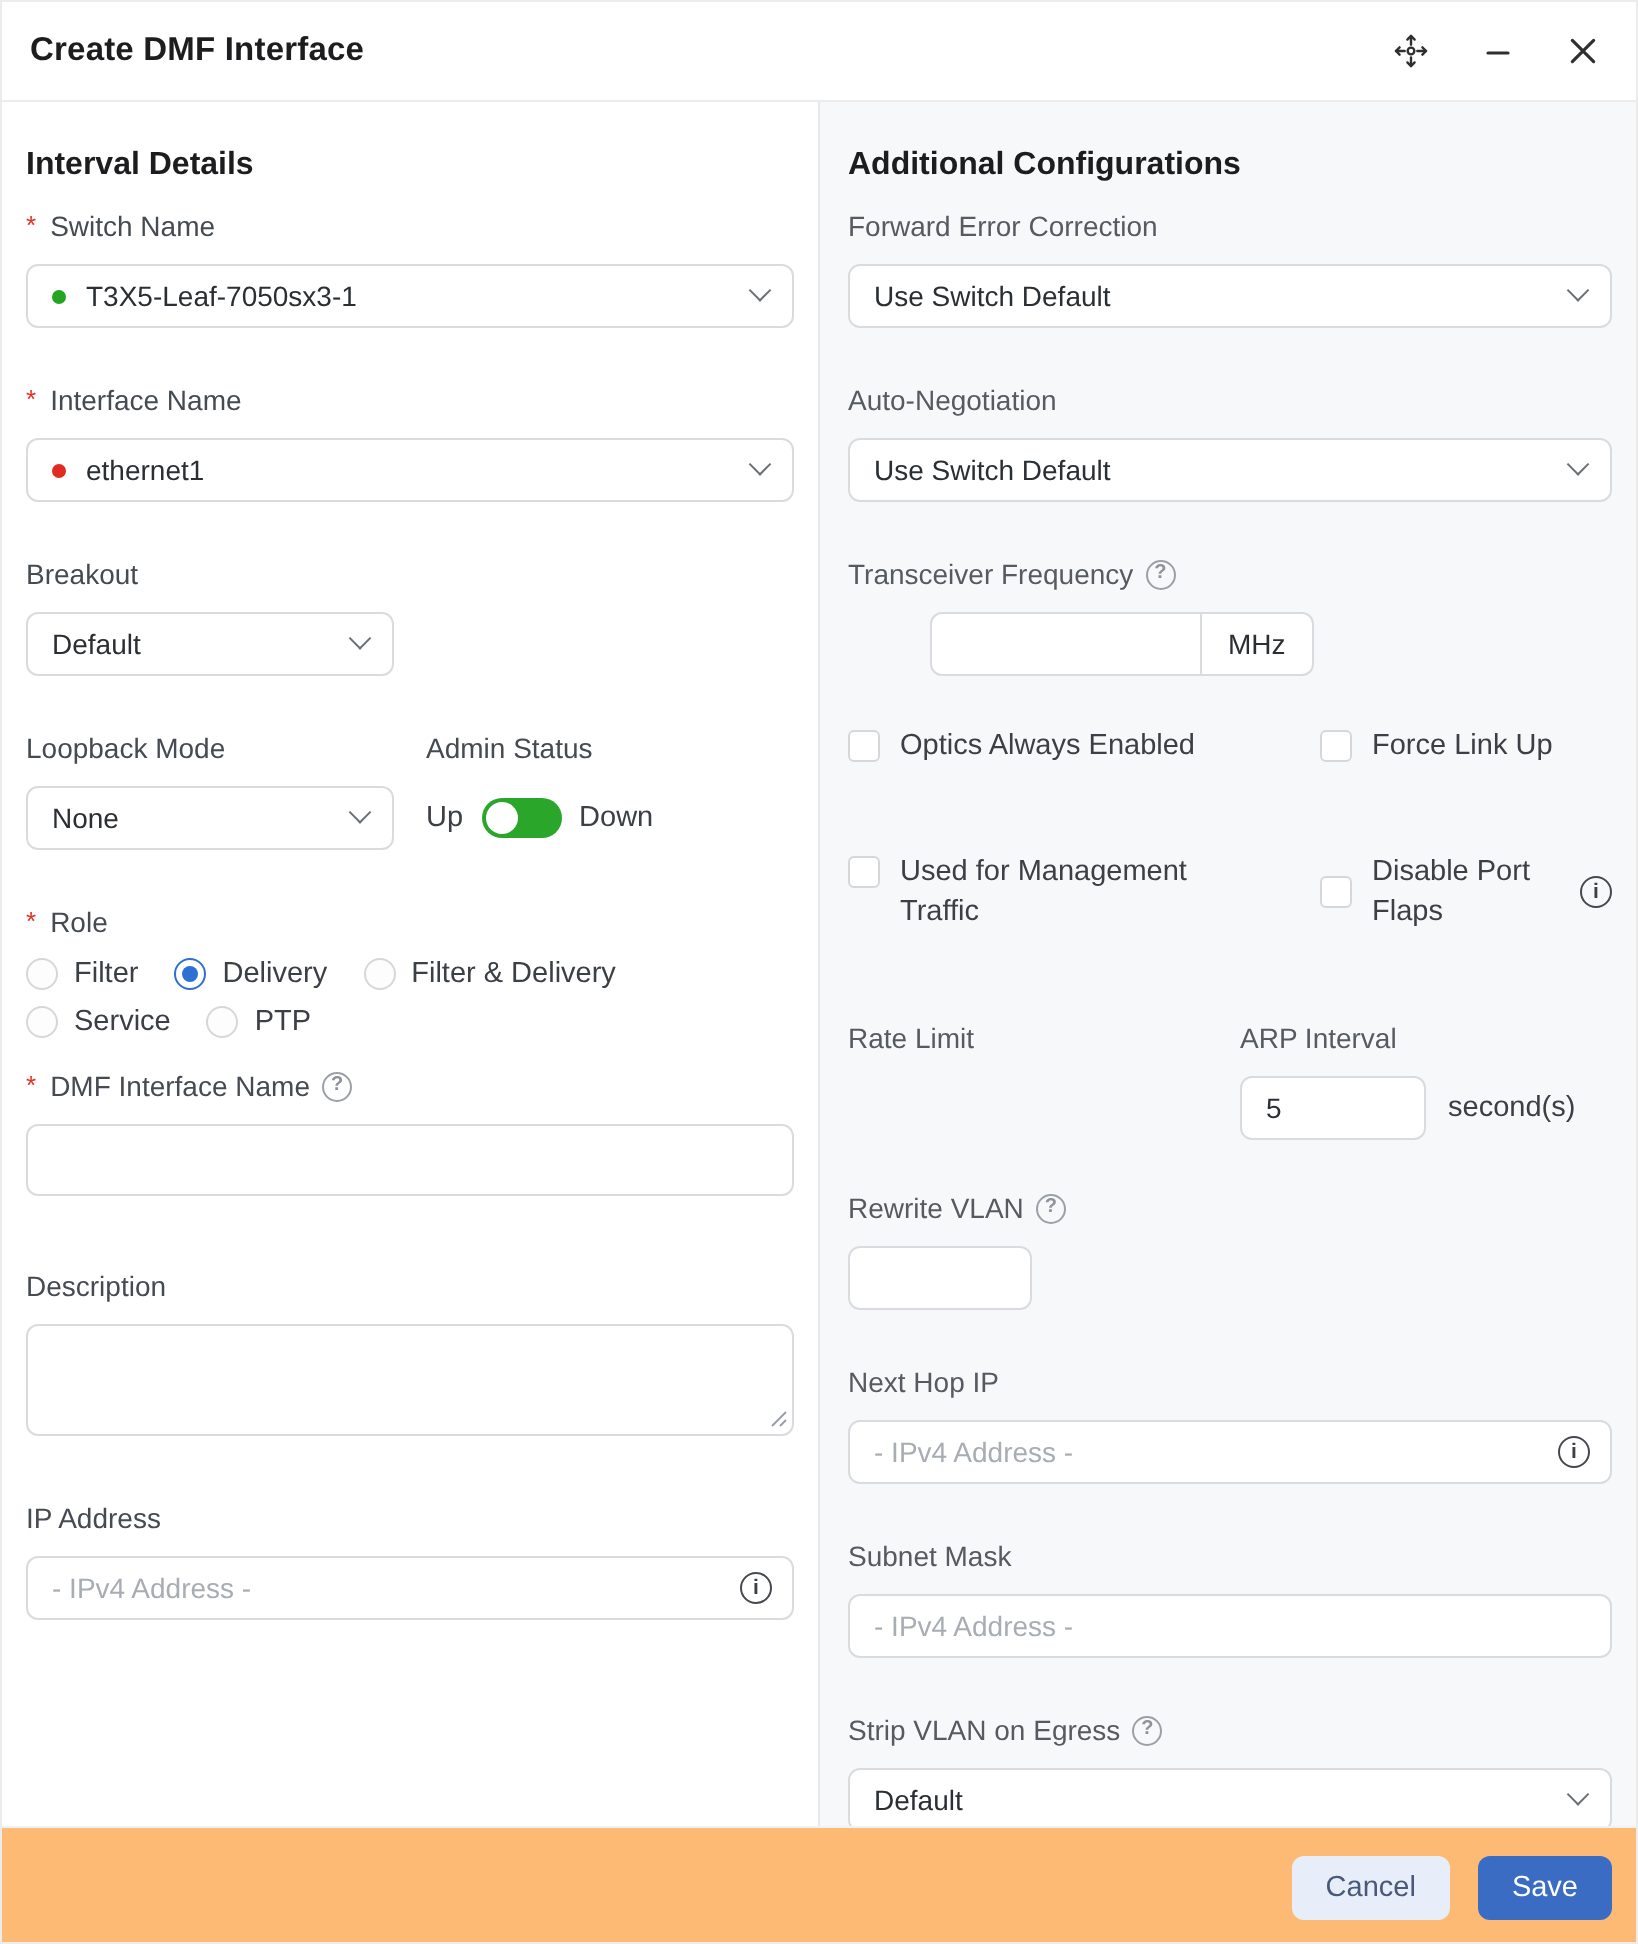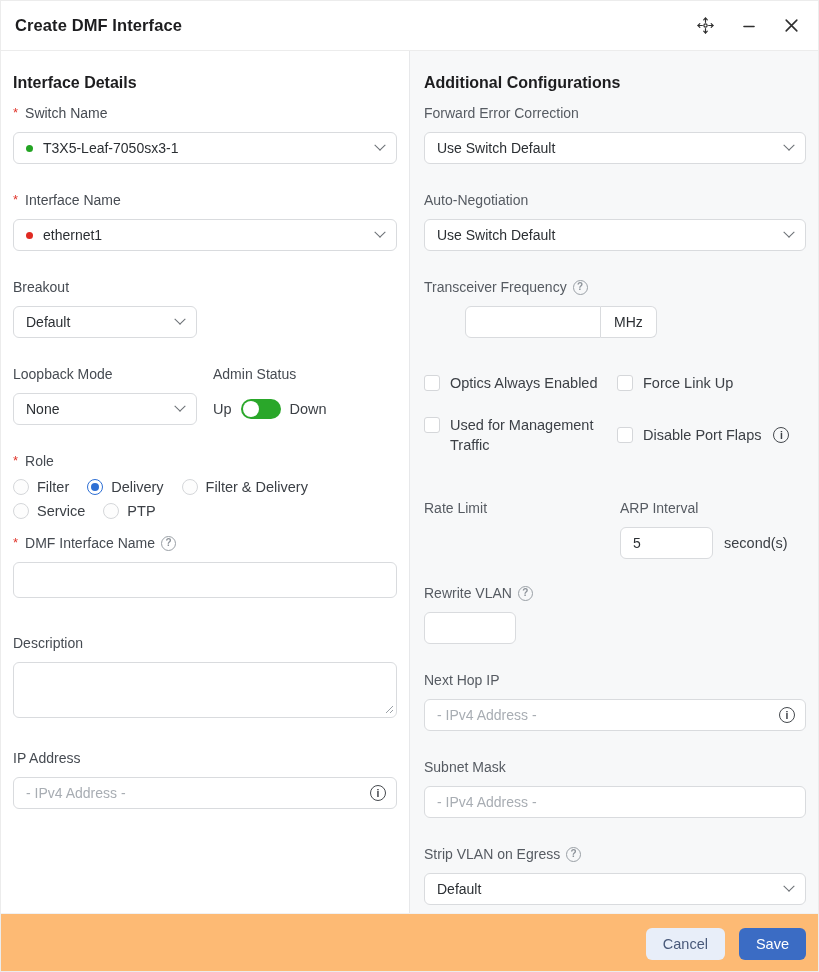--- a/index.html
+++ b/index.html
@@ -42,21 +42,21 @@
   .txt-tall { height:36px; }
   .input-wrap { position:relative; }
   .input-wrap .i-ico { position:absolute; right:11px; top:50%; transform:translateY(-50%); }
 
   textarea.area { width:100%; height:56px; background:#fff; border:1px solid #d9dbde; border-radius:6px; padding:7px 12px; font-size:14px; resize:none; font-family:"Liberation Sans",sans-serif; outline:none; }
   .area-wrap { position:relative; }
   .grip { position:absolute; right:3px; bottom:4px; pointer-events:none; }
 
   
   .two { display:grid; grid-template-columns:184px 184px; column-gap:16px; }
-  .cb-grid { margin-top:35px; display:grid; grid-template-columns:193px 1fr; row-gap:22px; column-gap:0; }
+  .cb-grid { margin-top:25px; display:grid; grid-template-columns:193px 1fr; row-gap:22px; column-gap:0;gap:43px; }
   .cb-item { display:flex; align-items:flex-start; gap:10px; font-size:14.5px; color:#3c4046; line-height:20px; cursor:pointer; }
   .cb-box { width:16px; height:16px; margin-top:2px; background:#fff; border:1px solid #d5d7da; border-radius:3px; flex:0 0 16px; }
   .ra-grid { margin-top:45px; display:grid; grid-template-columns:196px 1fr; }
 
   
   .radio-row { display:flex; flex-wrap:wrap; column-gap:18px; row-gap:8px; margin-top:-1px; max-width:384px; }
   .radio { display:flex; align-items:center; gap:8px; font-size:14.5px; color:#3c4046; cursor:pointer; }
   .rb { width:16px; height:16px; border-radius:50%; border:1px solid #d5d7da; background:#fdfdfd; flex:0 0 16px; }
   .rb.on { border:1.5px solid #2e6fd4; background:#fff; position:relative; }
   .rb.on::after { content:""; position:absolute; left:50%; top:50%; transform:translate(-50%,-50%); width:8px; height:8px; border-radius:50%; background:#2e6fd4; }
@@ -108,21 +108,21 @@
         <svg width="17" height="17" viewBox="0 0 16 16" stroke="#2f2f2f" stroke-width="1.5" stroke-linecap="round">
             <path d="M3 3l10 10M13 3L3 13"></path>
           </svg>
       </span>
     </div>
   </div>
 
   <div class="main">
 
     <section class="col left">
-      <h2 class="sec-h">Interface Details</h2>
+      <h2 class="sec-h">Interval Details</h2>
 
       <div class="f1">
         <div class="lbl">
           <span class="req">*</span>
           <span>Switch Name</span>
         </div>
         <div class="select">
           <span class="sel-left">
             <span class="dot dot-green"></span>
             <span class="sel-val">T3X5-Leaf-7050sx3-1</span>

